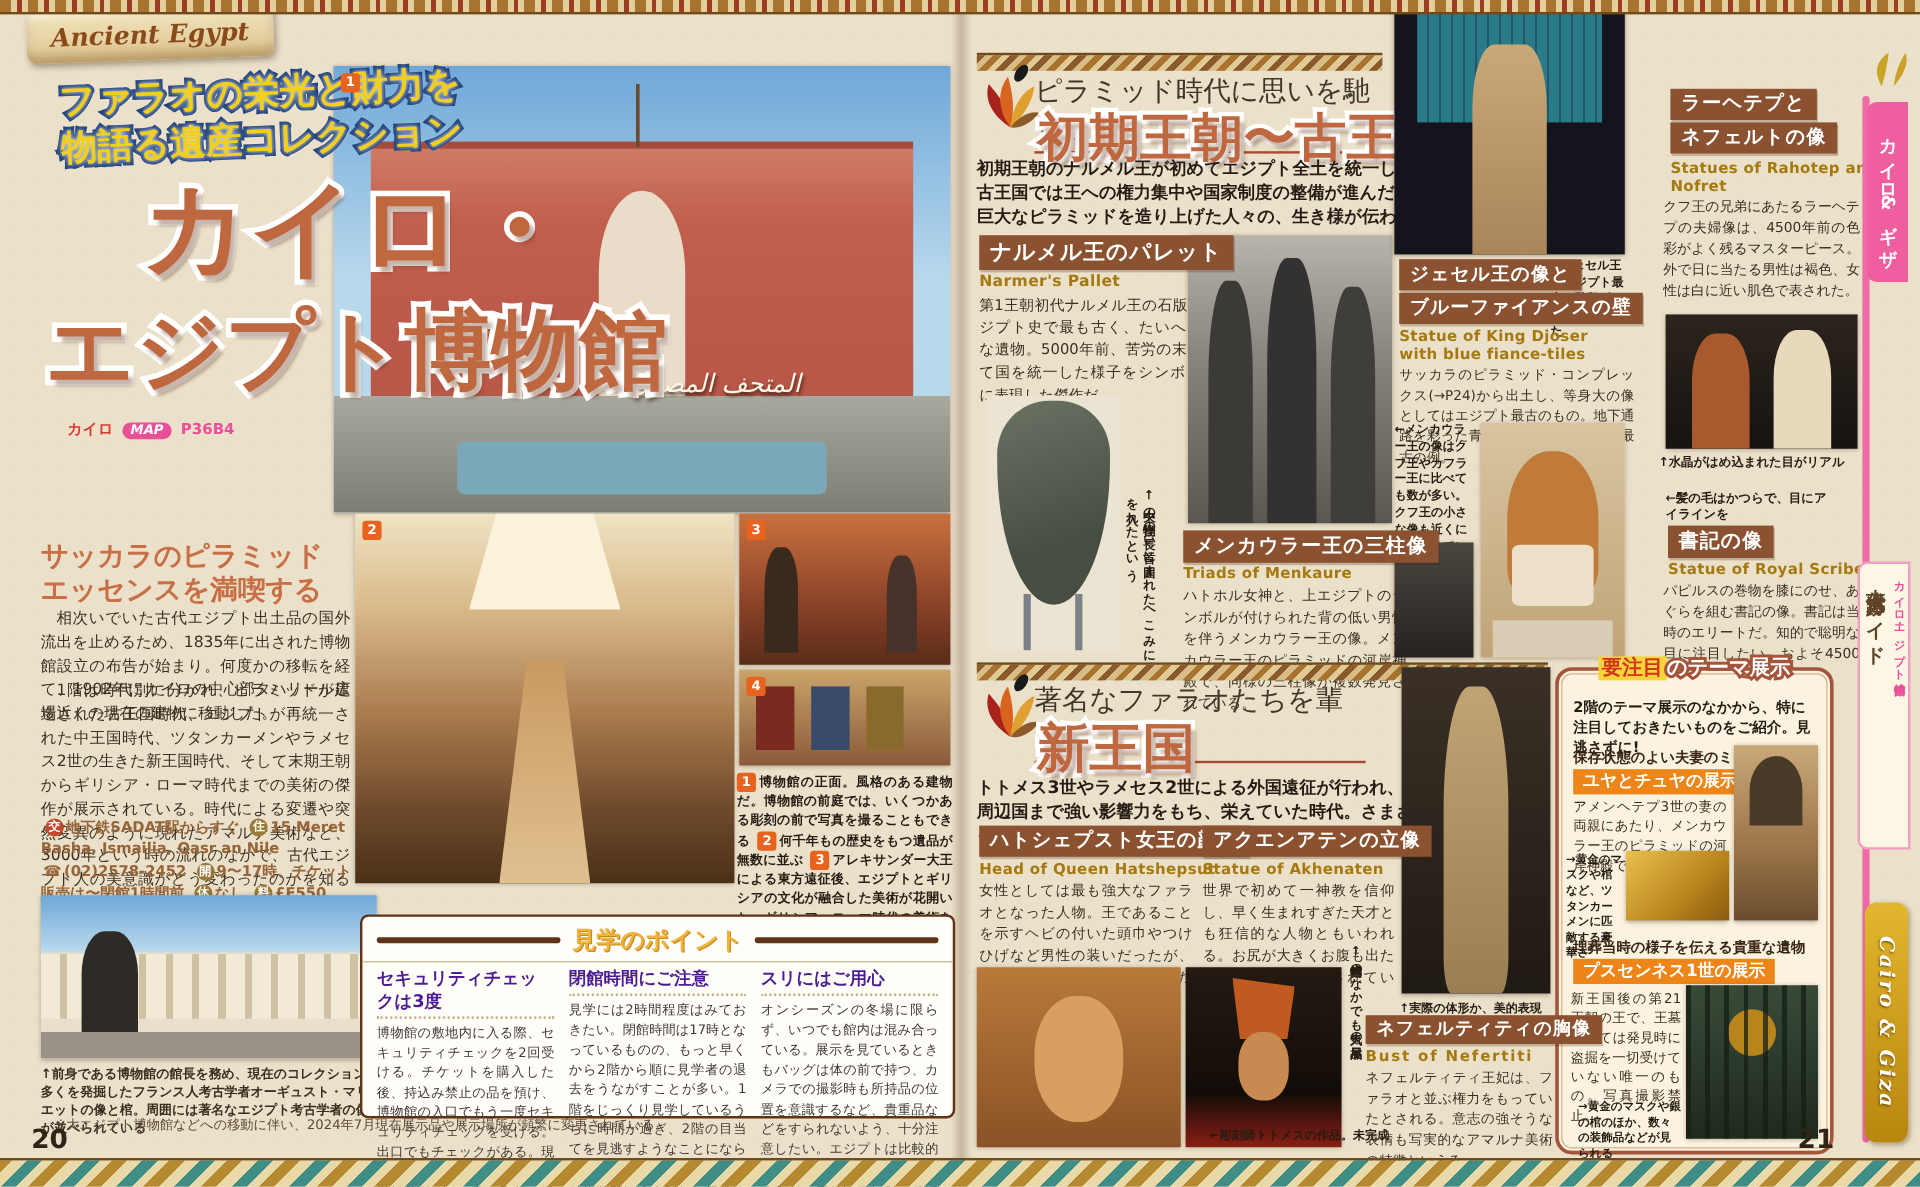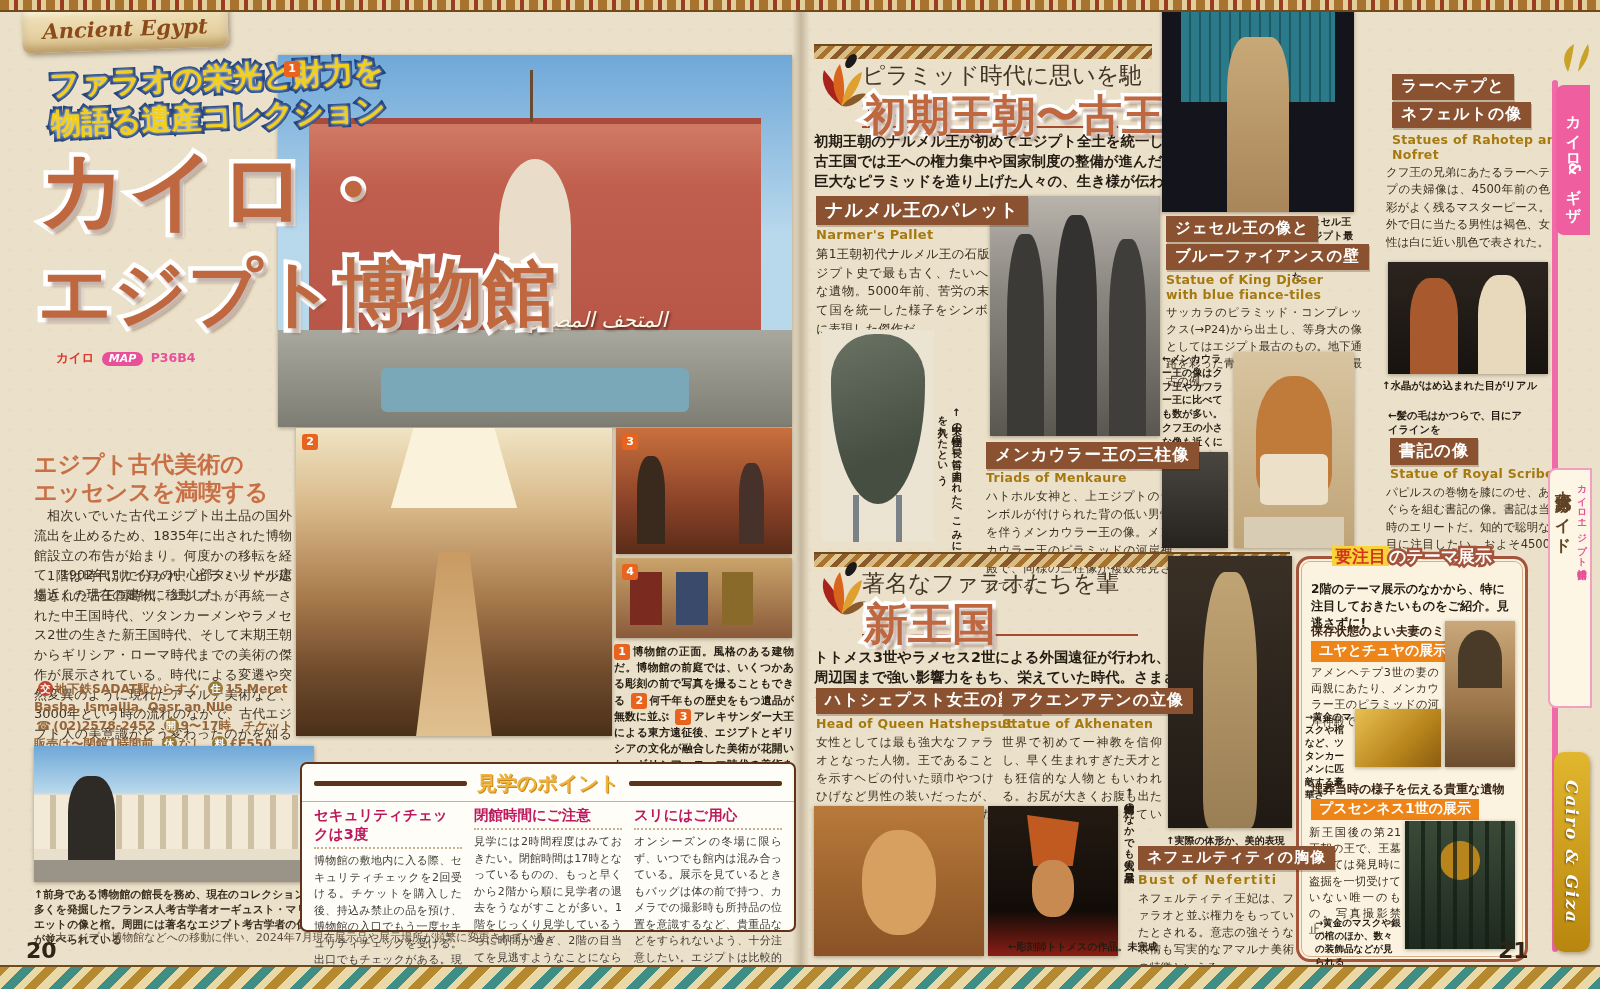--- a/index.html
+++ b/index.html
@@ -19,33 +19,33 @@
     border-top:2px solid #6e4a1c;}
   .photo{position:absolute;overflow:hidden;box-shadow:0 1px 4px rgba(60,40,20,.4);background:#9a8a70;}
   .badge{position:absolute;width:16px;height:16px;background:#e8641e;color:#fff;font-size:11px;
     font-weight:700;line-height:16px;text-align:center;border-radius:3px;z-index:4;}
   .hbox{position:absolute;background:#8a5230;color:#fff;font-weight:700;
     padding:2px 9px 3px;letter-spacing:1px;box-shadow:1px 2px 0 rgba(60,30,10,.25);z-index:2;}
   .en{position:absolute;color:#a5790f;font-weight:700;letter-spacing:.3px;line-height:1.2;}
   .jbody{position:absolute;color:#3b2e20;line-height:1.52;text-align:justify;}
   .cap{position:absolute;color:#241c12;line-height:1.38;font-weight:700;}
   .vtext{writing-mode:vertical-rl;}
-  .stroke-white{-webkit-text-stroke:9px #fff;paint-order:stroke fill;}
+  .stroke-white{-webkit-text-stroke:9px #fff;paint-order:stroke fill;text-align:center;}
   .stroke-white-sm{-webkit-text-stroke:7px #fff;paint-order:stroke fill;}
   .stroke-navy{-webkit-text-stroke:6px #1e3f7c;paint-order:stroke fill;}
   .big-title{font-weight:700;color:#bf6840;text-shadow:4px 5px 3px rgba(90,40,15,.35);line-height:1;}
   .kicker-serif{font-family:"DejaVu Serif","Liberation Serif",serif;color:#443627;
     border-bottom:2px solid #a84a30;padding-bottom:4px;}
   .band{position:absolute;height:13px;
     background:repeating-linear-gradient(135deg,#8a5a2a 0 5px,#d8bc86 5px 10px,#a8732e 10px 15px,#e0cb96 15px 20px);
     border-top:2px solid #6e4a1c;}
   .icircle{display:inline-block;width:15px;height:15px;border-radius:50%;background:#9a7a3a;color:#fff;
     font-size:10px;line-height:15px;text-align:center;font-weight:700;margin:0 2px 0 4px;vertical-align:1px;}
   .icircle.red{background:#c2452e;}
-  .tipcol h4{margin:0 0 3px;font-size:14.5px;color:#be185d;border-bottom:2px dotted #c9b090;padding-bottom:3px;}
+  .tipcol h4{margin:0 0 3px;font-size:14.5px;color:#4c1d95;border-bottom:2px dotted #c9b090;padding-bottom:3px;}
   .tipcol p{margin:4px 0 0;font-size:11px;color:#3f3a34;line-height:1.5;text-align:justify;}
   .theme-head-bar{display:inline-block;background:#ee8518;color:#fff;font-weight:700;
     font-size:14px;padding:1px 8px 2px;}
   .sb-vert{writing-mode:vertical-rl;font-weight:700;}
 </style>
 </head>
 <body>
 
 <div class="spread">
   <div class="b-top"></div>
@@ -107,21 +107,21 @@
 
 
   <div class="abs" style="left:56px;top:350px;z-index:3;font-size:12.5px;font-weight:700;">
     <span style="color:#d93a2c;">カイロ</span>
     <span style="background:#e8509a;color:#fff;border-radius:9px;padding:0 7px 1px;font-style:italic;font-size:11px;margin:0 3px;">MAP</span>
     <span style="color:#e8509a;">P36B4</span>
   </div>
 
 
   <div class="abs" style="left:34px;top:450px;font-size:23px;font-weight:700;color:#c96f45;line-height:1.22;">
-    <div>エジプト古代美術の</div>
+    <div>サッカラのピラミッド</div>
     <div>エッセンスを満喫する</div>
   </div>
 
   <div class="jbody" style="left:34px;top:506px;width:258px;font-size:13px;text-indent:1em;">相次いでいた古代エジプト出土品の国外流出を止めるため、1835年に出された博物館設立の布告が始まり。何度かの移転を経て、1902年にカイロの中心部タハリール広場近くの現在の建物に移動した。</div>
   <div class="jbody" style="left:34px;top:566px;width:258px;font-size:13px;text-indent:1em;">1階は時代別に分かれ、ピラミッドが建造された古王国時代、エジプトが再統一された中王国時代、ツタンカーメンやラメセス2世の生きた新王国時代、そして末期王朝からギリシア・ローマ時代までの美術の傑作が展示されている。時代による変遷や突然変異のように現れたアマルナ美術など、3000年という時の流れのなかで、古代エジプト人の美意識がどう変わったのかを知ることができる。2階はテーマ別の展示で、こちらも要注目のものが揃う。</div>
 
   <p class="abs" style="left:34px;top:680px;width:262px;margin:0;font-size:12.3px;color:#96653a;line-height:1.5;font-weight:700;">
     <span class="icircle red">交</span><span>地下鉄SADAT駅からすぐ</span>
     <span class="icircle">住</span><span>15 Meret Basha, Ismailia, Qasr an Nile</span>
     <span style="margin:0 2px;">☎</span><span>(02)2578-2452</span>

